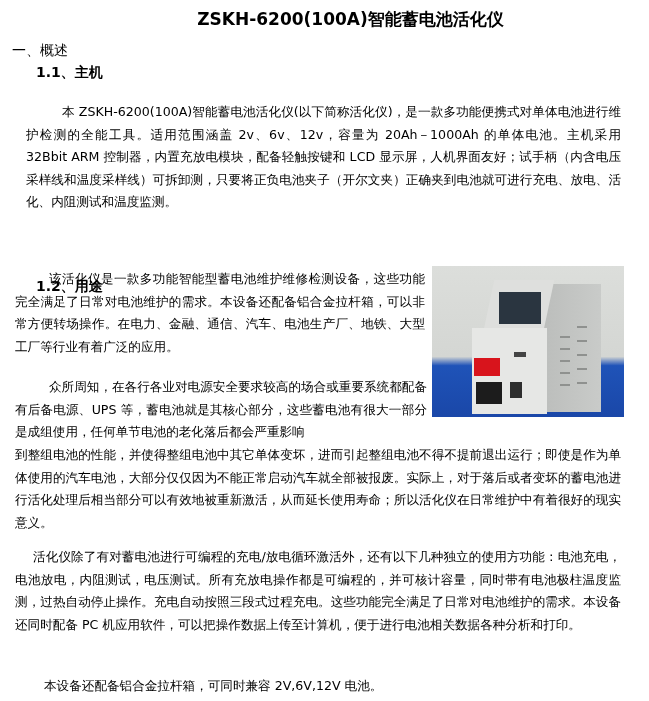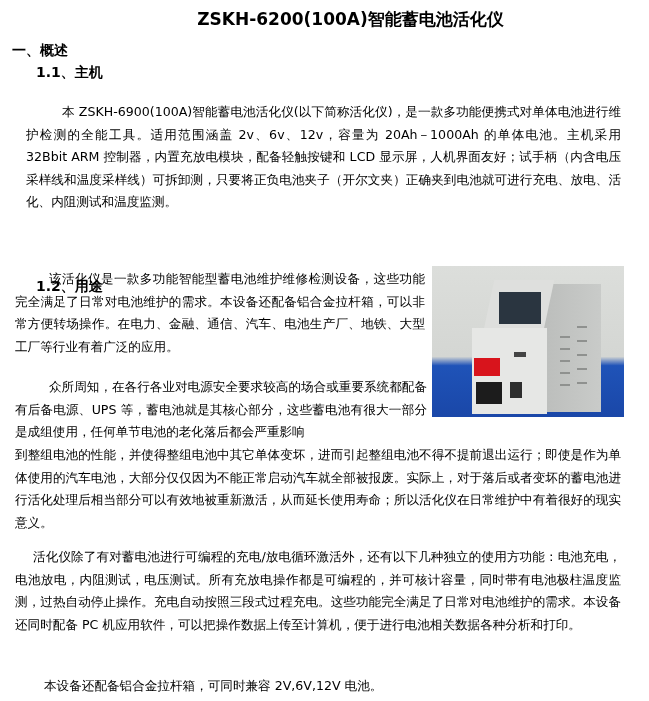--- a/index.html
+++ b/index.html
@@ -5,21 +5,21 @@
   html, body { margin: 0; padding: 0; background: #ffffff; }
   body {
     width: 649px; height: 701px; overflow: hidden; position: relative;
     font-family: "DejaVu Sans", "Liberation Sans", sans-serif;
     color: #000;
   }
   .title {
     position: absolute; left: 0; top: 8px; width: 649px; text-align: center;
     font-size: 17px; font-weight: bold; letter-spacing: 0px; padding-left: 26px;
   }
-  .h1 { position: absolute; left: 12px; top: 42px; font-size: 14px; font-weight: bold; }
+  .h1 { position: absolute; left: 12px; top: 42px; font-size: 14px; font-weight: normal; }
   .h2 { position: absolute; left: 36px; top: 64px; font-size: 14px; font-weight: bold; }
   .h2b { position: absolute; left: 36px; top: 232px; font-size: 14px; font-weight: bold; margin-top: 46px; }
   .para {
     position: absolute; font-size: 12.6px; line-height: 22.6px; margin: 0;
     text-align: justify;
   }
   .p1 { left: 26px; top: 101px; width: 595px; text-indent: 36px; }
   .p2 { left: 15px; top: 268px; width: 410px; text-indent: 34px; }
   .p3a { left: 15px; top: 376px; width: 412px; text-indent: 34px; }
   .p3b { left: 15px; top: 444px; width: 606px; }
@@ -62,21 +62,21 @@
   .vent { position: absolute; width: 10px; height: 2px; background: #8f918f; }
 </style>
 </head>
 <body>
 
 <div class="title">ZSKH-6200(100A)智能蓄电池活化仪</div>
 
 <div class="h1">一、概述</div>
 <div class="h2">1.1、主机</div>
 
-<p class="para p1"><span>本 ZSKH-6900(100A)智能蓄电池活化仪(以下简称</span><span class="bold">活化仪</span><span>)，是一款多功能便携式对单体电池进行维护检测的全能工具。适用范围涵盖 2v、6v、12v，容量为 20Ah－1000Ah 的单体电池。主机采用 32Bbit ARM 控制器，内置充放电模块，配备轻触按键和 LCD 显示屏，人机界面友好；试手柄（内含电压采样线和温度采样线）可拆卸测，只要将正负电池夹子（开尔文夹）正确夹到电池就可进行充电、放电、活化、内阻测试和温度监测。</span></p>
+<p class="para p1"><span>本 ZSKH-6200(100A)智能蓄电池活化仪(以下简称</span><span class="bold">活化仪</span><span>)，是一款多功能便携式对单体电池进行维护检测的全能工具。适用范围涵盖 2v、6v、12v，容量为 20Ah－1000Ah 的单体电池。主机采用 32Bbit ARM 控制器，内置充放电模块，配备轻触按键和 LCD 显示屏，人机界面友好；试手柄（内含电压采样线和温度采样线）可拆卸测，只要将正负电池夹子（开尔文夹）正确夹到电池就可进行充电、放电、活化、内阻测试和温度监测。</span></p>
 
 <div class="h2b">1.2、用途</div>
 
 <p class="para p2">该活化仪是一款多功能智能型蓄电池维护维修检测设备，这些功能完全满足了日常对电池维护的需求。本设备还配备铝合金拉杆箱，可以非常方便转场操作。在电力、金融、通信、汽车、电池生产厂、地铁、大型工厂等行业有着广泛的应用。</p>
 
 <div class="photo">
   <div class="device-side"></div>
   <div class="device-top"></div>
   <div class="screen"></div>
   <div class="device-front"></div>

